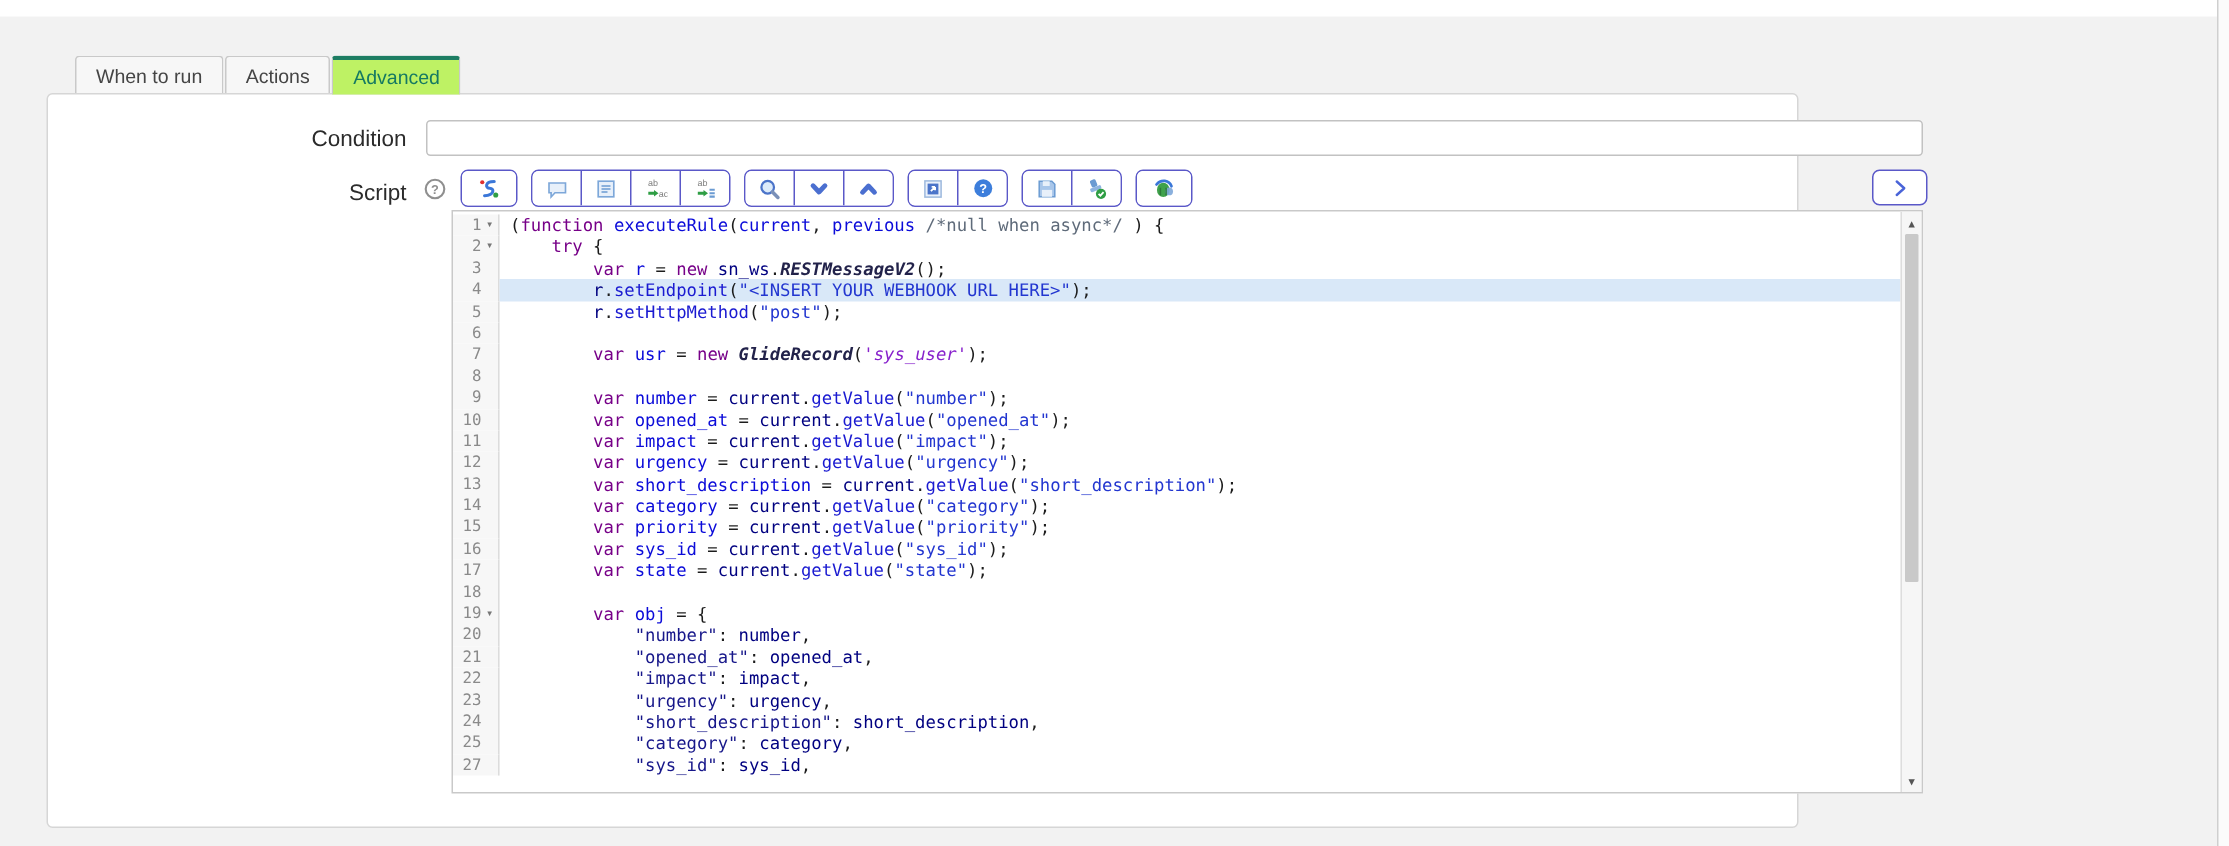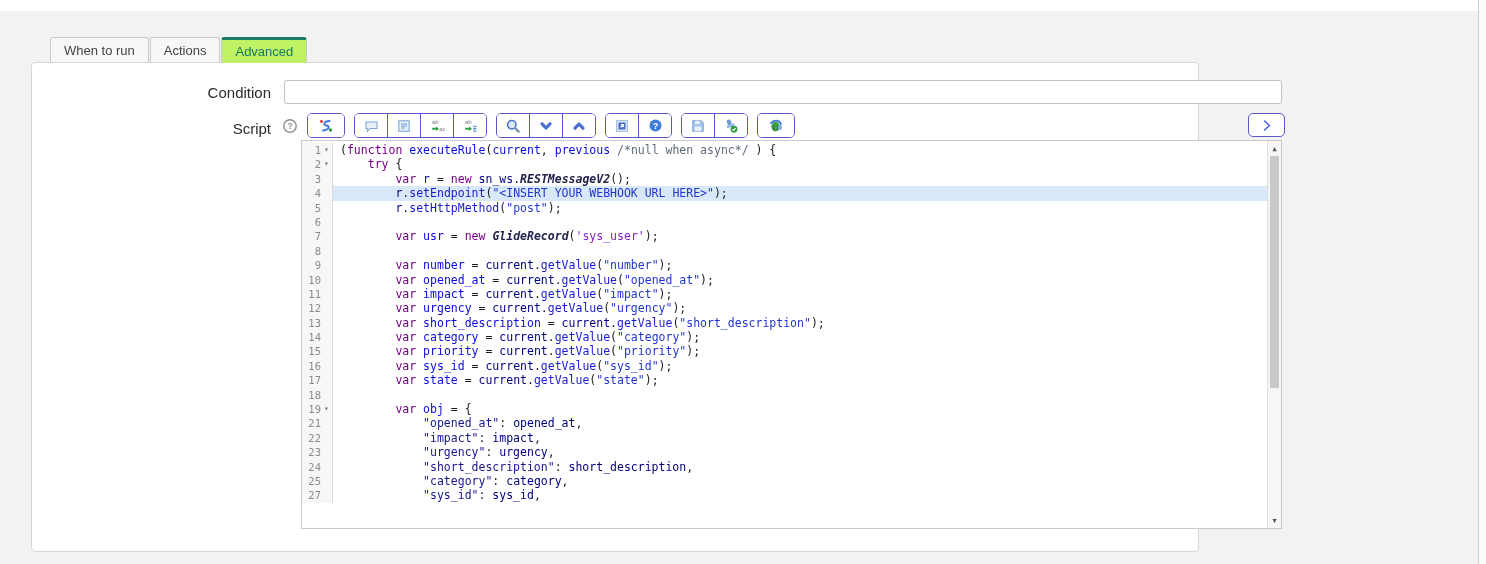--- a/index.html
+++ b/index.html
@@ -74,21 +74,21 @@
   .code-line.active .codecell{background:#d9e8f8;}
 
   .tk-kw{color:#770088;}
   .tk-def{color:#0b0bd9;margin-top:28px;}
   .tk-var{color:#000080;}
   .tk-prop{color:#1a1ad1;}
   .tk-str{color:#2336d0;}
   .tk-strp{color:#17178a;}
   .tk-cmt{color:#5f6b7a;}
   .tk-cls{color:#22224a;font-weight:bold;font-style:italic;}
-  .tk-tbl{color:#8822cc;}
+  .tk-tbl{color:#8822cc;font-style:italic;}
   .tk-pln{color:#1c1c1c;}
 
   
   .vscroll{position:absolute;right:0;top:0;width:14px;height:100%;background:#f6f6f6;border-left:1px solid #ddd;box-sizing:border-box;}
   .scroll-arrow{position:absolute;left:0;width:100%;height:13px;display:flex;align-items:center;justify-content:center;
     color:#555;font-size:7px;cursor:pointer;}
   .scroll-arrow.up{top:1px;}
   .scroll-arrow.down{bottom:1px;}
   .scroll-thumb{position:absolute;left:2px;top:15px;width:9px;height:232px;background:#c9c9c9;border-radius:1px;cursor:pointer;}
 </style>
@@ -246,20 +246,21 @@
         <div class="code-line"><div class="gutter"><span class="lnum">10</span><span class="fold"></span></div><div class="codecell"><span class="tk-pln">        </span><span class="tk-kw">var</span><span class="tk-pln"> </span><span class="tk-def">opened_at</span><span class="tk-pln"> = </span><span class="tk-var">current</span><span class="tk-pln">.</span><span class="tk-prop">getValue</span><span class="tk-pln">(</span><span class="tk-str">"opened_at"</span><span class="tk-pln">);</span></div></div>
         <div class="code-line"><div class="gutter"><span class="lnum">11</span><span class="fold"></span></div><div class="codecell"><span class="tk-pln">        </span><span class="tk-kw">var</span><span class="tk-pln"> </span><span class="tk-def">impact</span><span class="tk-pln"> = </span><span class="tk-var">current</span><span class="tk-pln">.</span><span class="tk-prop">getValue</span><span class="tk-pln">(</span><span class="tk-str">"impact"</span><span class="tk-pln">);</span></div></div>
         <div class="code-line"><div class="gutter"><span class="lnum">12</span><span class="fold"></span></div><div class="codecell"><span class="tk-pln">        </span><span class="tk-kw">var</span><span class="tk-pln"> </span><span class="tk-def">urgency</span><span class="tk-pln"> = </span><span class="tk-var">current</span><span class="tk-pln">.</span><span class="tk-prop">getValue</span><span class="tk-pln">(</span><span class="tk-str">"urgency"</span><span class="tk-pln">);</span></div></div>
         <div class="code-line"><div class="gutter"><span class="lnum">13</span><span class="fold"></span></div><div class="codecell"><span class="tk-pln">        </span><span class="tk-kw">var</span><span class="tk-pln"> </span><span class="tk-def">short_description</span><span class="tk-pln"> = </span><span class="tk-var">current</span><span class="tk-pln">.</span><span class="tk-prop">getValue</span><span class="tk-pln">(</span><span class="tk-str">"short_description"</span><span class="tk-pln">);</span></div></div>
         <div class="code-line"><div class="gutter"><span class="lnum">14</span><span class="fold"></span></div><div class="codecell"><span class="tk-pln">        </span><span class="tk-kw">var</span><span class="tk-pln"> </span><span class="tk-def">category</span><span class="tk-pln"> = </span><span class="tk-var">current</span><span class="tk-pln">.</span><span class="tk-prop">getValue</span><span class="tk-pln">(</span><span class="tk-str">"category"</span><span class="tk-pln">);</span></div></div>
         <div class="code-line"><div class="gutter"><span class="lnum">15</span><span class="fold"></span></div><div class="codecell"><span class="tk-pln">        </span><span class="tk-kw">var</span><span class="tk-pln"> </span><span class="tk-def">priority</span><span class="tk-pln"> = </span><span class="tk-var">current</span><span class="tk-pln">.</span><span class="tk-prop">getValue</span><span class="tk-pln">(</span><span class="tk-str">"priority"</span><span class="tk-pln">);</span></div></div>
         <div class="code-line"><div class="gutter"><span class="lnum">16</span><span class="fold"></span></div><div class="codecell"><span class="tk-pln">        </span><span class="tk-kw">var</span><span class="tk-pln"> </span><span class="tk-def">sys_id</span><span class="tk-pln"> = </span><span class="tk-var">current</span><span class="tk-pln">.</span><span class="tk-prop">getValue</span><span class="tk-pln">(</span><span class="tk-str">"sys_id"</span><span class="tk-pln">);</span></div></div>
         <div class="code-line"><div class="gutter"><span class="lnum">17</span><span class="fold"></span></div><div class="codecell"><span class="tk-pln">        </span><span class="tk-kw">var</span><span class="tk-pln"> </span><span class="tk-def">state</span><span class="tk-pln"> = </span><span class="tk-var">current</span><span class="tk-pln">.</span><span class="tk-prop">getValue</span><span class="tk-pln">(</span><span class="tk-str">"state"</span><span class="tk-pln">);</span></div></div>
         <div class="code-line"><div class="gutter"><span class="lnum">18</span><span class="fold"></span></div><div class="codecell"></div></div>
         <div class="code-line"><div class="gutter"><span class="lnum">19</span><span class="fold">▾</span></div><div class="codecell"><span class="tk-pln">        </span><span class="tk-kw">var</span><span class="tk-pln"> </span><span class="tk-def">obj</span><span class="tk-pln"> = {</span></div></div>
+        <div class="code-line"><div class="gutter"><span class="lnum">20</span><span class="fold"></span></div><div class="codecell"><span class="tk-pln">            </span><span class="tk-strp">"number"</span><span class="tk-pln">: </span><span class="tk-var">number</span><span class="tk-pln">,</span></div></div>
         <div class="code-line"><div class="gutter"><span class="lnum">21</span><span class="fold"></span></div><div class="codecell"><span class="tk-pln">            </span><span class="tk-strp">"opened_at"</span><span class="tk-pln">: </span><span class="tk-var">opened_at</span><span class="tk-pln">,</span></div></div>
         <div class="code-line"><div class="gutter"><span class="lnum">22</span><span class="fold"></span></div><div class="codecell"><span class="tk-pln">            </span><span class="tk-strp">"impact"</span><span class="tk-pln">: </span><span class="tk-var">impact</span><span class="tk-pln">,</span></div></div>
         <div class="code-line"><div class="gutter"><span class="lnum">23</span><span class="fold"></span></div><div class="codecell"><span class="tk-pln">            </span><span class="tk-strp">"urgency"</span><span class="tk-pln">: </span><span class="tk-var">urgency</span><span class="tk-pln">,</span></div></div>
         <div class="code-line"><div class="gutter"><span class="lnum">24</span><span class="fold"></span></div><div class="codecell"><span class="tk-pln">            </span><span class="tk-strp">"short_description"</span><span class="tk-pln">: </span><span class="tk-var">short_description</span><span class="tk-pln">,</span></div></div>
         <div class="code-line"><div class="gutter"><span class="lnum">25</span><span class="fold"></span></div><div class="codecell"><span class="tk-pln">            </span><span class="tk-strp">"category"</span><span class="tk-pln">: </span><span class="tk-var">category</span><span class="tk-pln">,</span></div></div>
         <div class="code-line"><div class="gutter"><span class="lnum">27</span><span class="fold"></span></div><div class="codecell"><span class="tk-pln">            </span><span class="tk-strp">"sys_id"</span><span class="tk-pln">: </span><span class="tk-var">sys_id</span><span class="tk-pln">,</span></div></div>
       </div>
     <div class="vscroll">
       <div class="scroll-arrow up">▲</div>
       <div class="scroll-thumb"></div>

